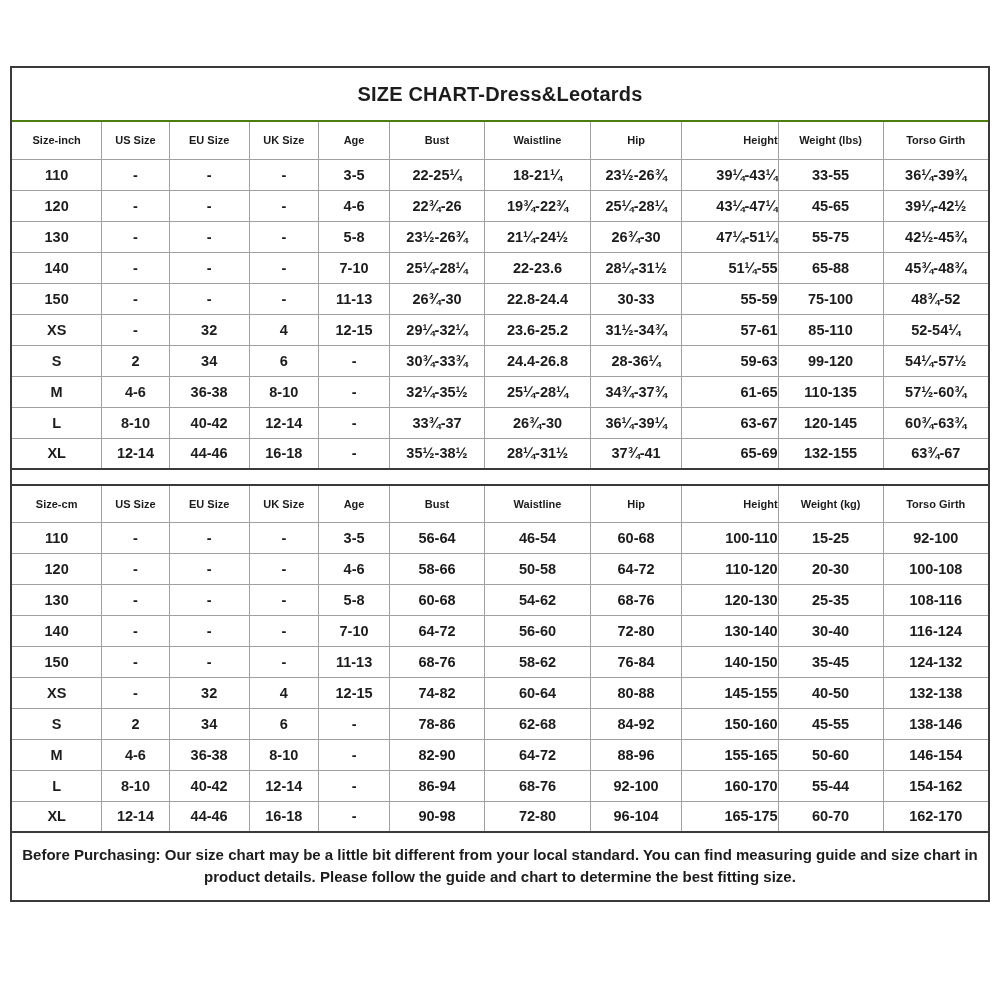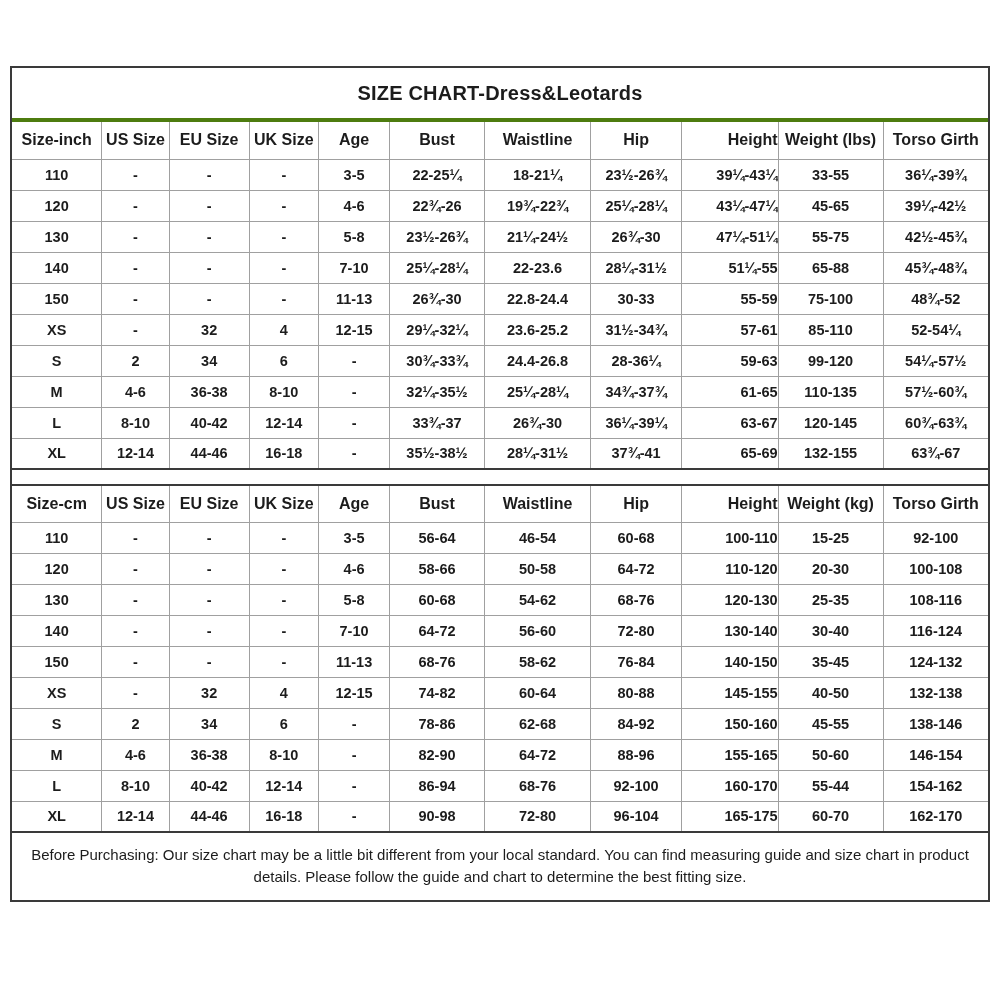--- a/index.html
+++ b/index.html
@@ -13,60 +13,60 @@
   .frame {
     position: absolute;
     left: 10px; top: 66px;
     width: 980px;
     border: 2px solid #3a3a3a;
     background: #ffffff;
   }
   .title-bar {
     height: 54px;
     display: flex; align-items: center; justify-content: center;
-    border-bottom: 4px solid #4d7c0f;
+    border-bottom: 2px solid #4d7c0f;
   }
   .title-bar h1 {
     font-size: 20px; font-weight: 700; letter-spacing: 0.2px;
   }
   table.size-table {
     width: 100%;
     border-collapse: collapse;
     table-layout: fixed;
     border-bottom: 2px solid #3a3a3a;
   }
   table.size-table.second { border-top: 2px solid #3a3a3a; }
   .size-table th, .size-table td {
     border-left: 1px solid #a0a0a0;
     border-top: 1px solid #a0a0a0;
     text-align: center; vertical-align: middle;
     font-weight: 700;
     white-space: nowrap;
     overflow: hidden;
   }
   .size-table th:first-child, .size-table td:first-child { border-left: none; }
-  .size-table thead th { height: 37px; font-size: 16px; border-top: none; }
+  .size-table thead th { height: 37px; font-size: 11px; border-top: none; }
   .size-table tbody td { height: 31px; font-size: 14.5px; }
   
   .size-table th:nth-child(1),  .size-table td:nth-child(1)  { width: 9.2%;  }
   .size-table th:nth-child(2),  .size-table td:nth-child(2)  { width: 6.9%;  }
   .size-table th:nth-child(3),  .size-table td:nth-child(3)  { width: 8.2%;  }
   .size-table th:nth-child(4),  .size-table td:nth-child(4)  { width: 7.1%;  }
   .size-table th:nth-child(5),  .size-table td:nth-child(5)  { width: 7.3%; margin-left: 40px;  }
   .size-table th:nth-child(6),  .size-table td:nth-child(6)  { width: 9.7%; margin-top: 35px;  }
   .size-table th:nth-child(7),  .size-table td:nth-child(7)  { width: 10.9%; }
   .size-table th:nth-child(8),  .size-table td:nth-child(8)  { width: 9.3%;  }
   .size-table th:nth-child(9),  .size-table td:nth-child(9)  { width: 9.9%; text-align: right;  }
   .size-table th:nth-child(10), .size-table td:nth-child(10) { width: 10.75%; text-align: center;}
   .size-table th:nth-child(11), .size-table td:nth-child(11) { width: 10.75%;}
   .table-gap { height: 14px; background: #ffffff; }
   .note-box {
     padding: 11px 6px 12px 6px;
     text-align: center;
-    font-size: 15px; font-weight: 400;
+    font-size: 15px; font-weight: 700;
     line-height: 1.45;
   }
 </style>
 </head>
 <body>
 
 <div class="frame">
 
   <div class="title-bar">
     <h1>SIZE CHART-Dress&amp;Leotards</h1>

